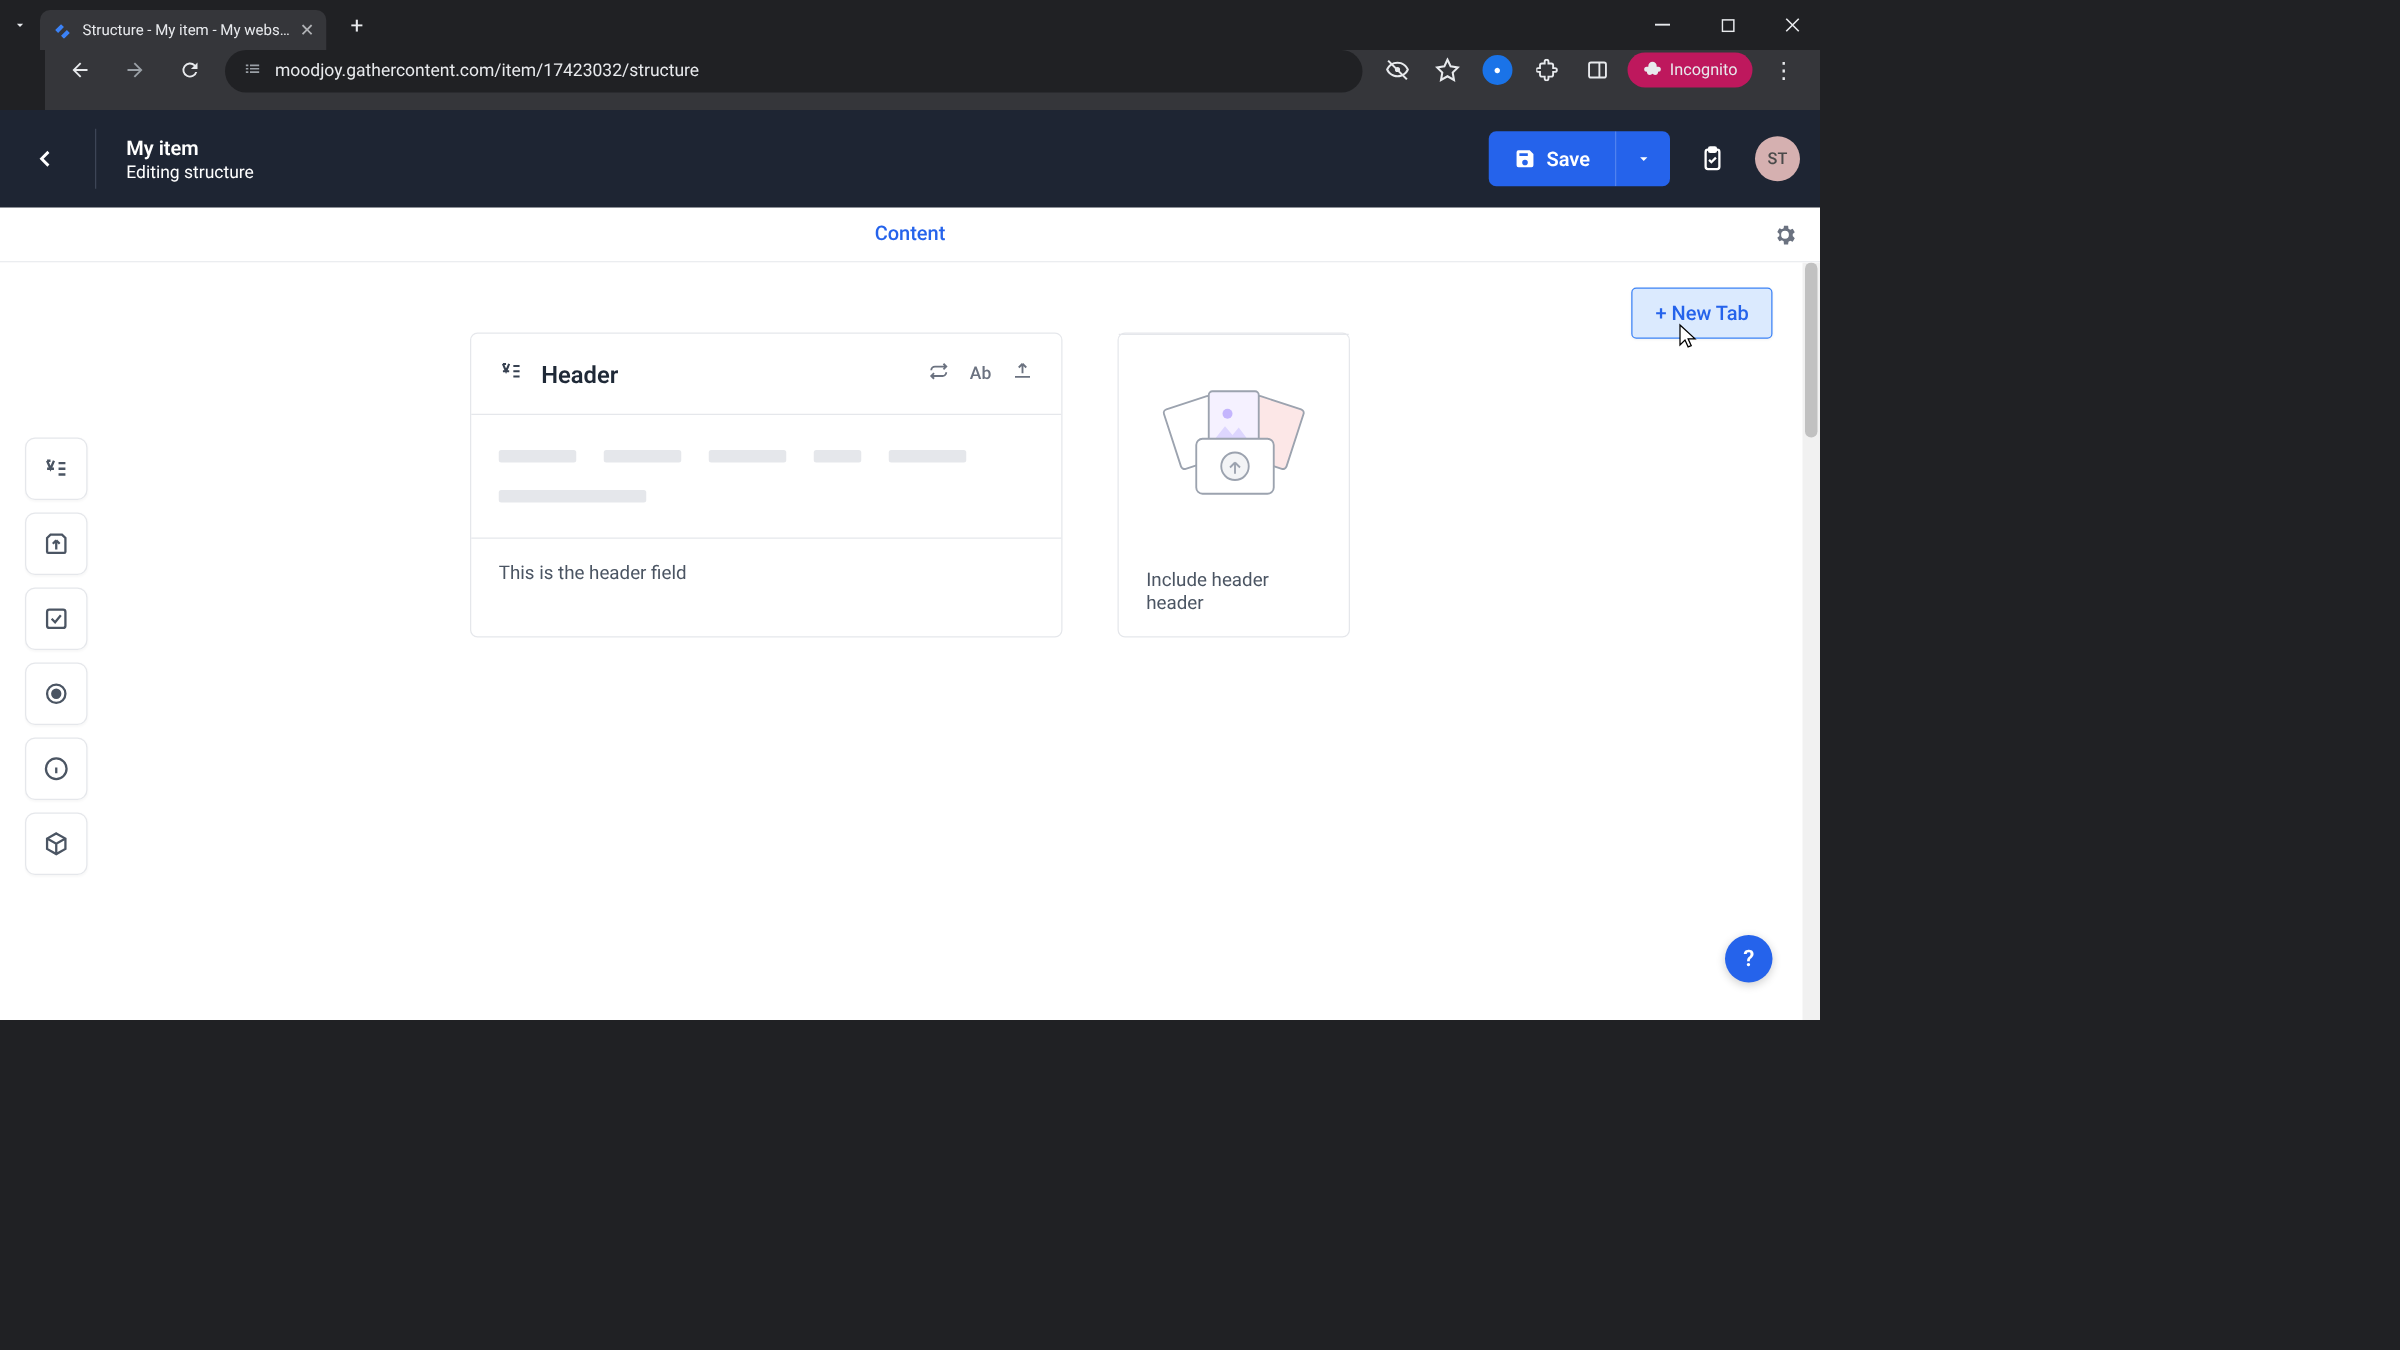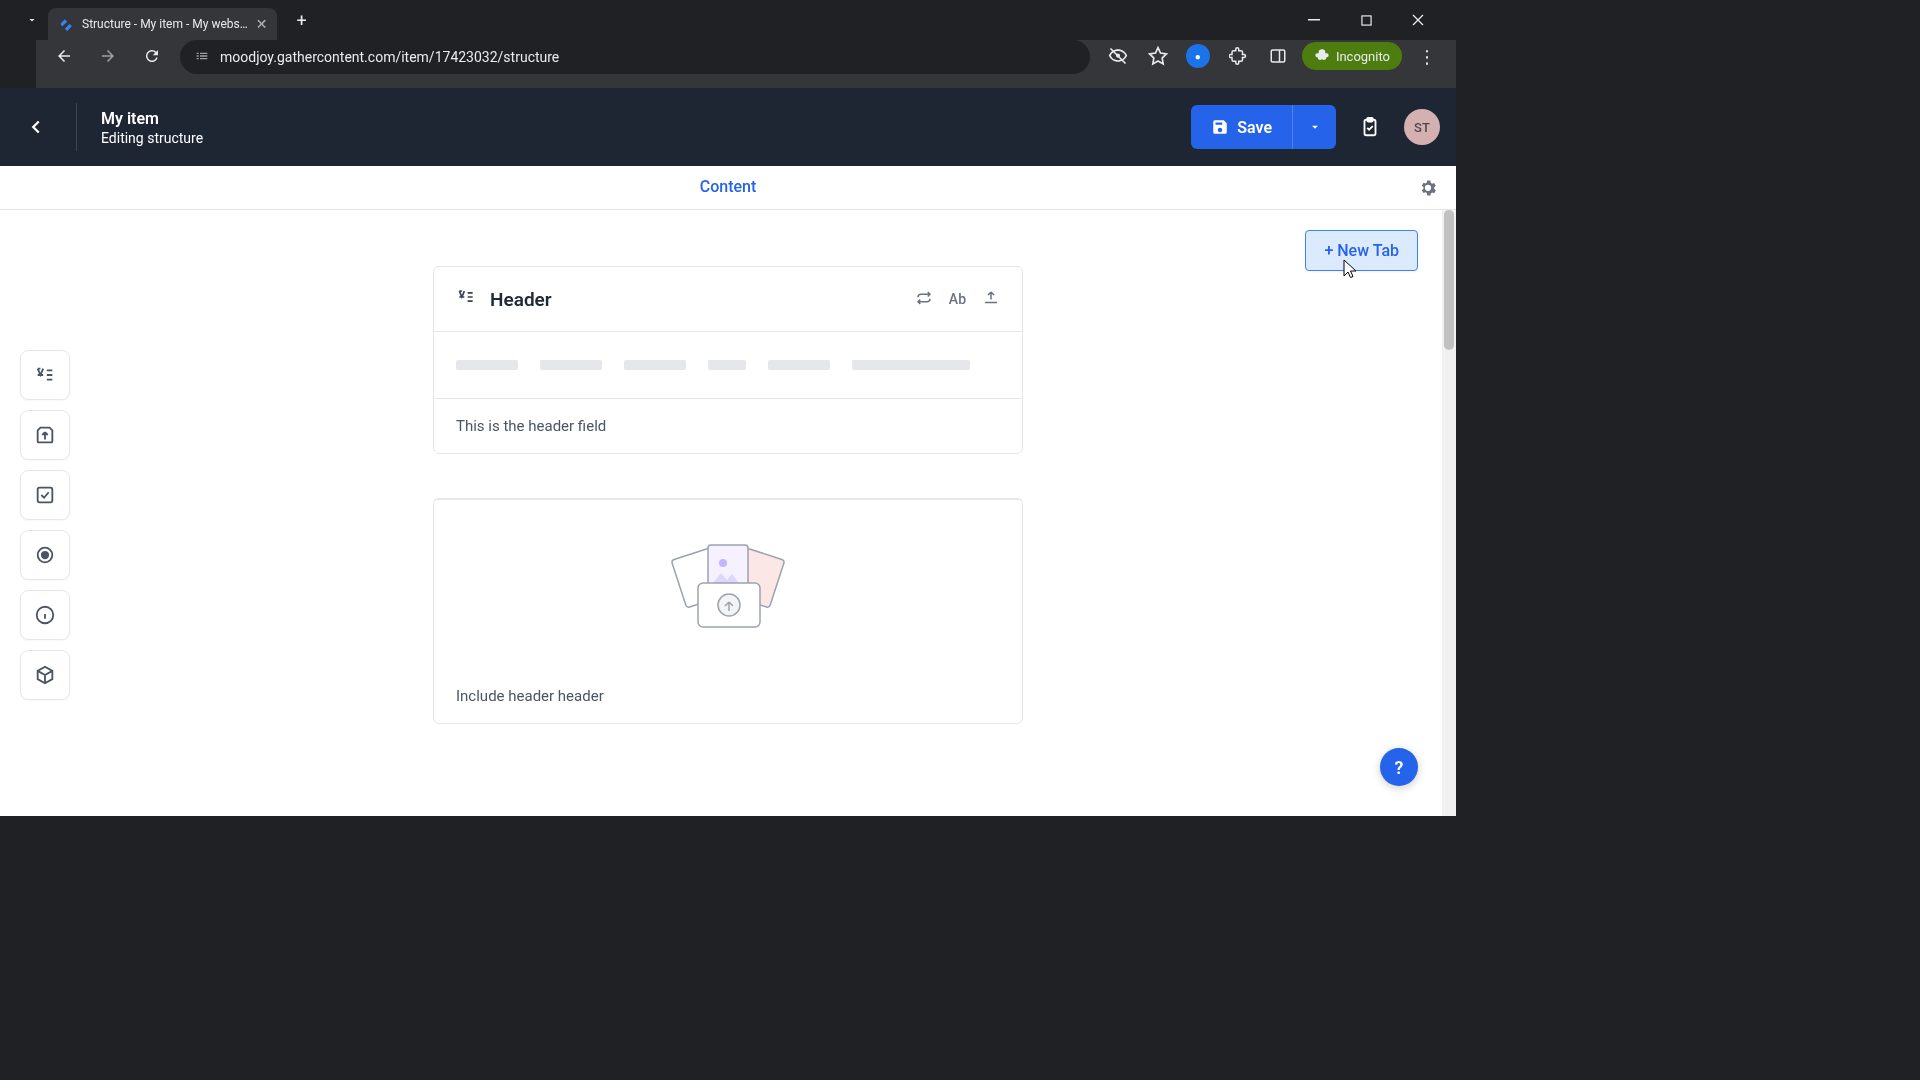--- a/index.html
+++ b/index.html
@@ -1,37 +1,37 @@
 <!DOCTYPE html>
 <html><head>
   <meta charset="utf-8">
   <style>
     * { margin: 0; padding: 0; box-sizing: border-box; font-family: -apple-system, BlinkMacSystemFont, "Segoe UI", Roboto, sans-serif; }
     body { width: 1456px; height: 816px; overflow: hidden; background: #202124; position: relative; }
 
     
-    .browser-top { height: 40px; background: #202124; display: flex; align-items: center; padding: 0 16px; }
+    .browser-top { height: 40px; background: #202124; display: flex; align-items: center; padding: 0 0; }
     .tab-dropdown { width: 32px; height: 32px; display: flex; align-items: center; justify-content: center; color: #e8eaed; font-size: 12px; }
     .browser-tab { height: 32px; background: #35363a; border-radius: 8px 8px 0 0; display: flex; align-items: center; padding: 0 10px; margin-top: 8px; max-width: 240px; gap: 8px; }
     .tab-favicon { width: 16px; height: 16px; display: flex; align-items: center; justify-content: center; }
     .tab-title { color: #e8eaed; font-size: 12px; white-space: nowrap; overflow: hidden; text-overflow: ellipsis; flex: 1; }
     .tab-close { color: #e8eaed; font-size: 14px; opacity: 0.7; cursor: pointer; }
     .new-tab-btn { color: #e8eaed; font-size: 18px; margin-left: 10px; cursor: pointer; width: 28px; height: 28px; display: flex; align-items: center; justify-content: center; }
     .window-controls { margin-left: auto; display: flex; gap: 8px; }
     .window-btn { width: 44px; height: 32px; display: flex; align-items: center; justify-content: center; color: #e8eaed; font-size: 14px; cursor: pointer; }
 
     .browser-bar { height: 48px; background: #35363a; display: flex; align-items: flex-start; padding: 0 12px; gap: 12px; margin-left: 36px; }
     .nav-btn { width: 32px; height: 32px; display: flex; align-items: center; justify-content: center; color: #9aa0a6; cursor: pointer; border-radius: 50%; }
     .nav-btn.active { color: #e8eaed; }
     .url-bar { flex: 1; height: 34px; background: #202124; border-radius: 17px; display: flex; align-items: center; padding: 0 14px; gap: 10px; }
     .url-icon { color: #9aa0a6; font-size: 14px; }
     .url-text { color: #e8eaed; font-size: 14px; flex: 1; }
     .toolbar-icons { display: flex; gap: 8px; align-items: center; }
     .toolbar-icon { width: 32px; height: 32px; display: flex; align-items: center; justify-content: center; color: #e8eaed; border-radius: 50%; cursor: pointer; }
-    .incognito-badge { display: flex; align-items: center; gap: 6px; background: #4d7c0f; padding: 6px 12px; border-radius: 16px; color: #e8eaed; font-size: 13px; }
+    .incognito-badge { display: flex; align-items: center; gap: 6px; background: #be185d; padding: 6px 12px; border-radius: 16px; color: #e8eaed; font-size: 13px; }
     .menu-dots { color: #e8eaed; font-size: 18px; cursor: pointer; padding: 0 8px; }
     .round-icon { width: 24px; height: 24px; border-radius: 50%; background: #1a73e8; display: flex; align-items: center; justify-content: center; font-size: 10px; color: #fff; }
 
     
     .app { position: absolute; top: 88px; left: 0; right: 0; bottom: 0; background: #fff; display: flex; flex-direction: column; }
     .app-header { height: 78px; background: #1e2533; display: flex; align-items: center; padding: 0 16px; gap: 20px; }
     .back-circle { width: 40px; height: 40px; display: flex; align-items: center; justify-content: center; color: #fff; cursor: pointer; }
     .divider-v { width: 1px; height: 48px; background: #3d4556; margin-right: 4px; }
     .header-text { display: flex; flex-direction: column; gap: 2px; }
     .header-title { color: #fff; font-size: 16px; font-weight: 600; }
@@ -49,21 +49,21 @@
 
     .content-area { flex: 1; position: relative; background: #fff; overflow: hidden; }
     .scroll-inner { position: absolute; inset: 0; overflow-y: auto; }
     .new-tab-button { position: absolute; top: 20px; right: 38px; background: #dbeafe; border: 1px solid #3b82f6; color: #2563eb; font-size: 16px; font-weight: 500; padding: 10px 18px; border-radius: 4px; cursor: pointer; box-shadow: 0 1px 2px rgba(0,0,0,0.05); }
 
     
     .field-toolbar { position: absolute; left: 20px; top: 140px; display: flex; flex-direction: column; gap: 10px; }
     .field-tool { width: 50px; height: 50px; background: #fff; border: 1px solid #e5e7eb; border-radius: 8px; display: flex; align-items: center; justify-content: center; color: #4b5563; cursor: pointer; box-shadow: 0 1px 2px rgba(0,0,0,0.03); }
     .field-tool svg { width: 22px; height: 22px; }
 
-    .cards { width: 590px; margin: 56px auto 40px; display: flex; flex-direction: column; gap: 44px; }
+    .cards { width: 704px; margin: 56px auto 40px; display: flex; flex-direction: row; gap: 44px; }
     .card { border: 1px solid #e5e7eb; border-radius: 6px; background: #fff; }
     .card-head { display: flex; align-items: center; padding: 20px 22px; gap: 14px; }
     .card-title { font-size: 19px; font-weight: 600; color: #1f2937; flex: 1; }
     .card-actions { display: flex; gap: 16px; align-items: center; color: #6b7280; }
     .card-actions span { cursor: pointer; font-size: 14px; }
     .card-body { padding: 28px 22px; border-top: 1px solid #e5e7eb; }
     .skeleton-row { display: flex; gap: 22px; flex-wrap: wrap; }
     .skel { height: 10px; background: #e5e7eb; border-radius: 2px; }
     .card-foot { padding: 18px 22px; border-top: 1px solid #e5e7eb; color: #4b5563; font-size: 15px; }
     .upload-illustration { height: 170px; display: flex; align-items: center; justify-content: center; }

